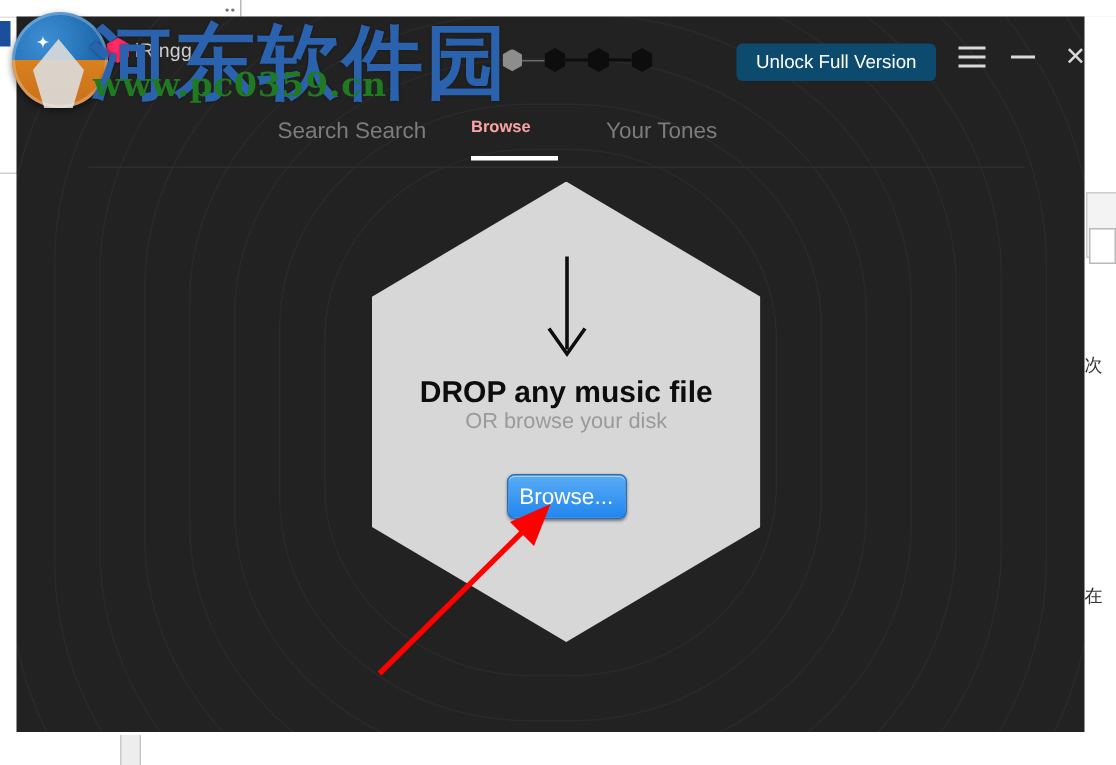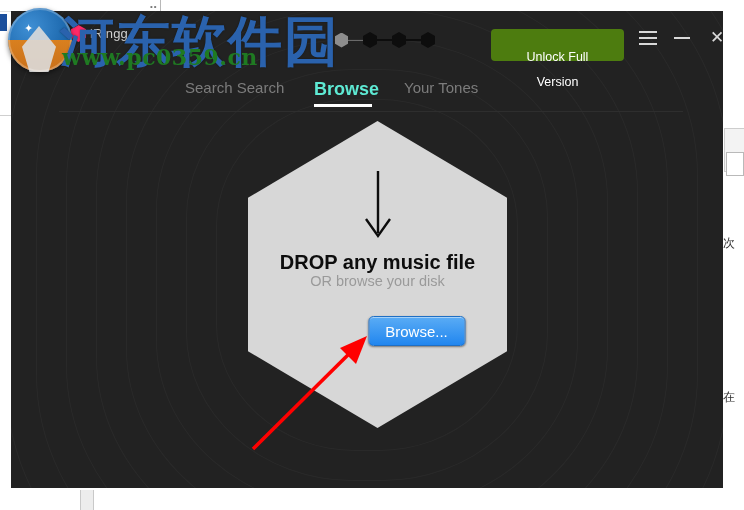--- a/index.html
+++ b/index.html
@@ -93,42 +93,42 @@
   .step-hex{
     width:14px;height:16px;background:#0d0d0d;
     clip-path:polygon(50% 0,100% 25%,100% 75%,50% 100%,0 75%,0 25%);
   }
   .step-hex.first{background:#8d8d8d;width:13px;height:15px;}
   .step-line{width:15px;height:2px;background:#0d0d0d;}
   .step-line.first{background:#6a6a6a;height:1px;}
 
   #unlock-btn{
     position:absolute;left:480px;top:18px;width:133px;height:25px;
-    background:#4d7c0f;border:none;border-radius:4px;color:#fff;
+    background:#0c4a6e;border:none;border-radius:4px;color:#fff;
     font-size:12.5px;font-family:"Liberation Sans", sans-serif;
-    cursor:pointer;line-height:25px;padding:16px;
+    cursor:pointer;line-height:25px;padding:0;
   }
 
   .winbtn{position:absolute;cursor:pointer;}
   #menu-btn{left:628px;top:20px;width:18px;height:14px;}
   #menu-btn i{display:block;height:2px;background:#d8d8d8;margin-bottom:4px;}
   #min-btn{left:663px;top:26px;width:16px;height:2px;background:#d8d8d8;}
   #close-btn{left:698px;top:19px;width:16px;height:16px;color:#d8d8d8;font-size:17px;
     line-height:16px;text-align:center;font-family:"Liberation Sans",sans-serif;}
 
   
   #tabbar{
     position:absolute;left:0;top:58px;width:712px;height:44px;
   }
   .tab{
     position:absolute;cursor:pointer;color:#7c7c7c;font-size:15px;white-space:nowrap;
   }
   .tab.big{color:#8a8a8a;font-size:26px;left:48px;top:0px;letter-spacing:.3px;}
   .tab.t2{left:174px;top:10px;}
-  .tab.t3{left:303px;top:10px;color:#5eead4;font-weight:bold;font-size:18px;}
+  .tab.t3{left:303px;top:10px;color:#fca5a5;font-weight:bold;font-size:11px;}
   .tab.t4{left:393px;top:10px;}
   .tab-underline{
     position:absolute;left:303px;top:35px;width:58px;height:3px;background:#ffffff;
   }
   .tab-rule{
     position:absolute;left:48px;top:42px;width:624px;height:1px;background:#2e2e2e;
   }
 
   
   #dropzone{
@@ -144,26 +144,25 @@
     position:absolute;left:0;top:130px;width:100%;text-align:center;
     color:#0d0d0d;font-size:20px;font-weight:bold;
   }
   #drop-title .soft{font-weight:bold;}
   #drop-sub{
     position:absolute;left:0;top:152px;width:100%;text-align:center;
     color:#9a9a9a;font-size:14.5px;
   }
   #browse-btn{
     position:absolute;left:50%;top:195px;transform:translateX(-50%);
-    width:97px;height:30px;border-radius:5px;border:1px solid #1f6fc4;
+    width:80px;height:30px;border-radius:5px;border:1px solid #1f6fc4;
     background:linear-gradient(#5aacf5,#2186ef);
     color:#fff;font-size:15px;font-family:"Liberation Sans",sans-serif;
     cursor:pointer;padding:0;
     box-shadow:0 1px 2px rgba(0,0,0,.45), inset 0 1px 0 rgba(255,255,255,.45);
-    margin-left:39px;
   }
 
   
   #annotation-arrow{
     position:absolute;left:236px;top:320px;width:130px;height:125px;
     pointer-events:none;
   }
 
   
   #watermark{position:absolute;left:0;top:0;width:744px;height:210px;pointer-events:none;}

